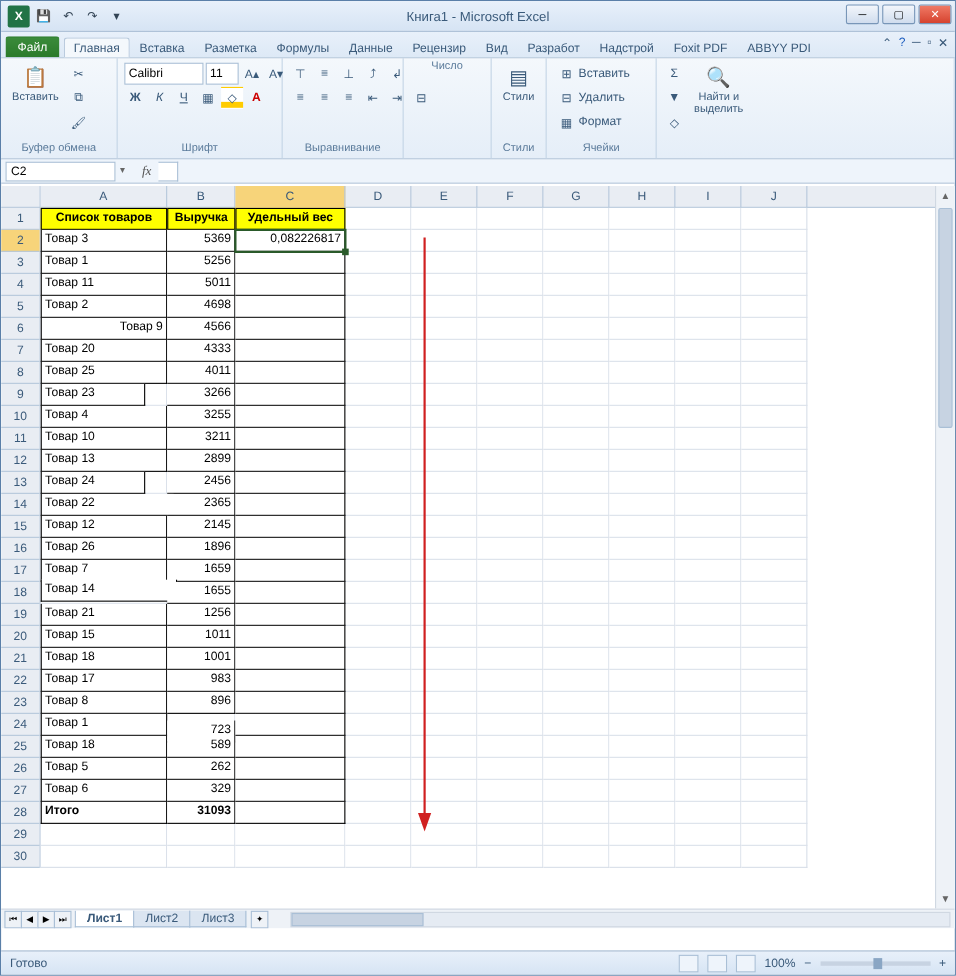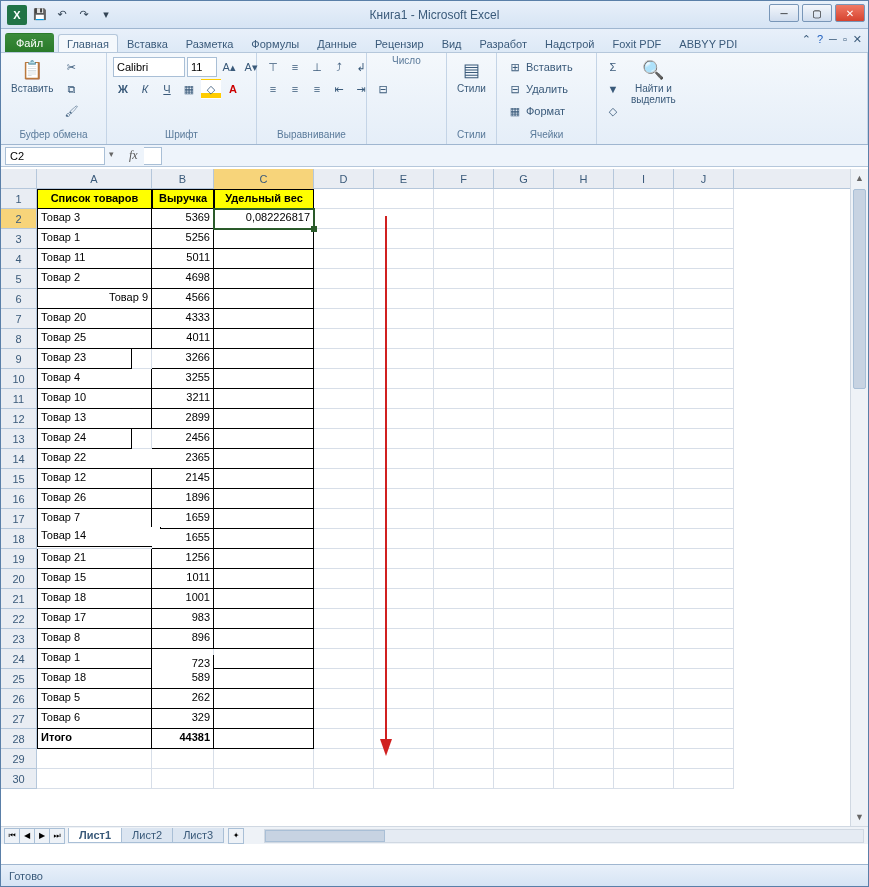--- a/index.html
+++ b/index.html
@@ -662,21 +662,21 @@
       <div class="cell tbl left" style="left: 0px; top: 480px; width: 115px;">Товар 18</div>
       <div class="cell tbl num" style="left: 115px; top: 480px; width: 62px;">589</div>
       <div class="cell tbl num" style="left: 177px; top: 480px; width: 100px;"></div>
       <div class="cell tbl left" style="left: 0px; top: 500px; width: 115px;">Товар 5</div>
       <div class="cell tbl num" style="left: 115px; top: 500px; width: 62px;">262</div>
       <div class="cell tbl num" style="left: 177px; top: 500px; width: 100px;"></div>
       <div class="cell tbl left" style="left: 0px; top: 520px; width: 115px;">Товар 6</div>
       <div class="cell tbl num" style="left: 115px; top: 520px; width: 62px;">329</div>
       <div class="cell tbl num" style="left: 177px; top: 520px; width: 100px;"></div>
       <div class="cell tbl left" style="left: 0px; top: 540px; width: 115px; font-weight: bold;">Итого</div>
-      <div class="cell tbl num" style="left: 115px; top: 540px; width: 62px; font-weight: bold;">44381</div>
+      <div class="cell tbl num" style="left: 115px; top: 540px; width: 62px; font-weight: bold;">31093</div>
       <div class="cell tbl" style="left: 177px; top: 540px; width: 100px;"></div>
       <div class="fill-handle" style="left: 274px; top: 37px;"></div>
     </div>
   <div class="vscroll">
     <div class="arr" style="top:0">▲</div>
     <div class="thumb"></div>
     <div class="arr" style="bottom:0">▼</div>
   </div>
   <div class="hscroll">
     <div class="sheet-nav">
@@ -697,13 +697,24 @@
   </div>
 </div>
 
 <svg class="red-arrow" style="left:375px; top:210px;" width="20" height="550">
   <line x1="10" y1="5" x2="10" y2="530" stroke="#d02020" stroke-width="2"></line>
   <polygon points="10,545 4,528 16,528" fill="#d02020"></polygon>
 </svg>
 
 <div class="statusbar">
   <span>Готово</span>
+  <div class="right">
+    <div class="view-btn"></div>
+    <div class="view-btn"></div>
+    <div class="view-btn"></div>
+    <span>100%</span>
+    <span>−</span>
+    <div class="zoom-slider">
+        <div class="knob"></div>
+      </div>
+    <span>+</span>
+  </div>
 </div>
 
 </body></html>

